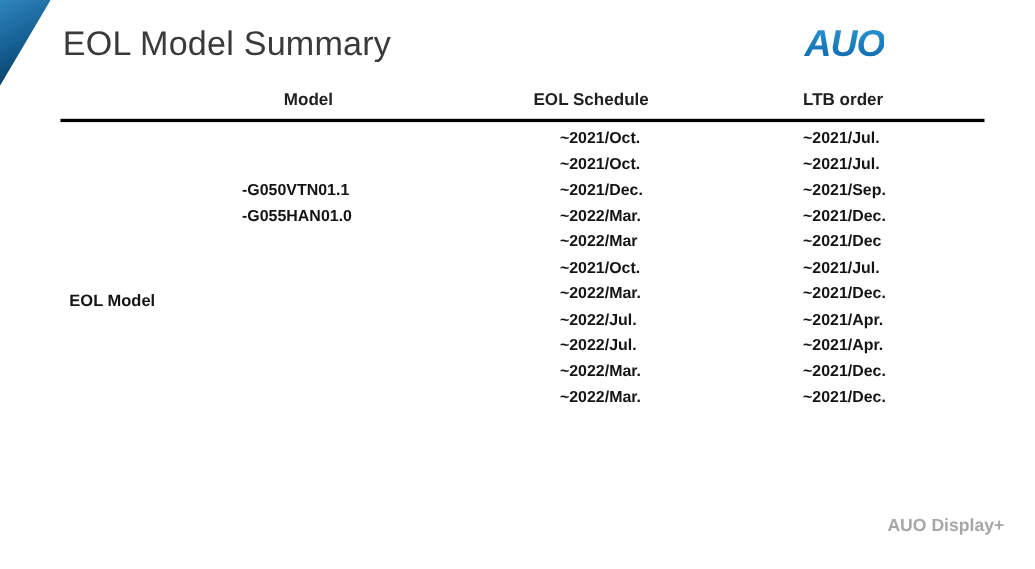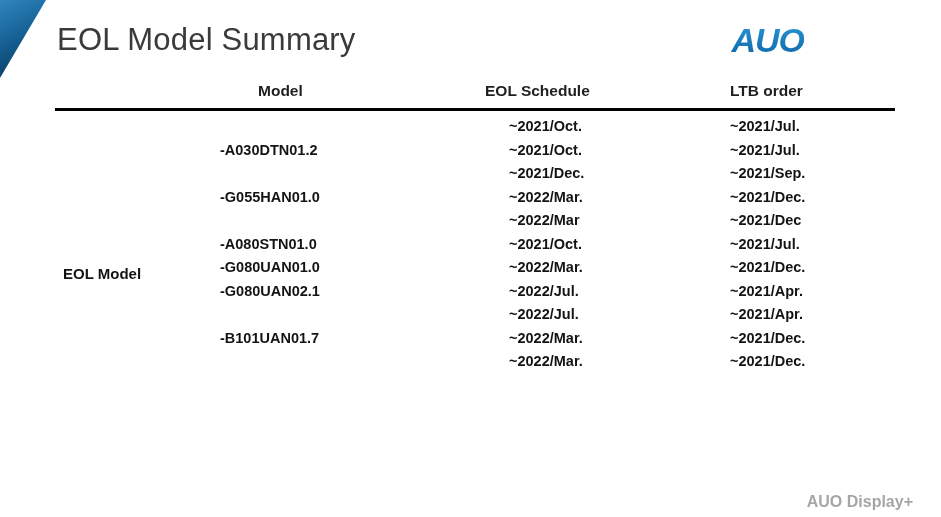--- a/index.html
+++ b/index.html
@@ -129,21 +129,21 @@
     font-size: 15px;
     font-weight: bold;
     color: #141414;
     white-space: nowrap;
   }
 
   
   .footer {
     position: absolute;
     right: 28px;
-    bottom: 6px;
+    bottom: 29px;
     font-size: 16px;
     font-weight: bold;
     color: #a6a6a6;
     white-space: nowrap;
   }
 </style>
 </head>
 <body>
 
 <div class="slide-header">
@@ -181,66 +181,62 @@
   <div class="rows">
 
     <div class="row-label">EOL Model</div>
 
     <div class="row">
       <div class="cell c-eol">~2021/Oct.</div>
       <div class="cell c-ltb">~2021/Jul.</div>
     </div>
 
     <div class="row">
-      <div class="cell c-model">-A030DTN01.2</div>
       <div class="cell c-eol">~2021/Oct.</div>
       <div class="cell c-ltb">~2021/Jul.</div>
     </div>
 
     <div class="row">
+      <div class="cell c-model">-G050VTN01.1</div>
       <div class="cell c-eol">~2021/Dec.</div>
       <div class="cell c-ltb">~2021/Sep.</div>
     </div>
 
     <div class="row">
       <div class="cell c-model">-G055HAN01.0</div>
       <div class="cell c-eol">~2022/Mar.</div>
       <div class="cell c-ltb">~2021/Dec.</div>
     </div>
 
     <div class="row">
       <div class="cell c-eol">~2022/Mar</div>
       <div class="cell c-ltb">~2021/Dec</div>
     </div>
 
     <div class="row">
-      <div class="cell c-model">-A080STN01.0</div>
       <div class="cell c-eol">~2021/Oct.</div>
       <div class="cell c-ltb">~2021/Jul.</div>
     </div>
 
     <div class="row">
-      <div class="cell c-model">-G080UAN01.0</div>
-      <div class="cell c-eol">~2022/Mar.</div>
-      <div class="cell c-ltb">~2021/Dec.</div>
-    </div>
-
-    <div class="row">
-      <div class="cell c-model">-G080UAN02.1</div>
+      <div class="cell c-eol">~2022/Mar.</div>
+      <div class="cell c-ltb">~2021/Dec.</div>
+    </div>
+
+    <div class="row">
       <div class="cell c-eol">~2022/Jul.</div>
       <div class="cell c-ltb">~2021/Apr.</div>
     </div>
 
     <div class="row">
       <div class="cell c-eol">~2022/Jul.</div>
       <div class="cell c-ltb">~2021/Apr.</div>
     </div>
 
     <div class="row">
-      <div class="cell c-model">-B101UAN01.7</div>
       <div class="cell c-eol">~2022/Mar.</div>
       <div class="cell c-ltb">~2021/Dec.</div>
     </div>
 
     <div class="row">
       <div class="cell c-eol">~2022/Mar.</div>
       <div class="cell c-ltb">~2021/Dec.</div>
     </div>
 
   </div>

